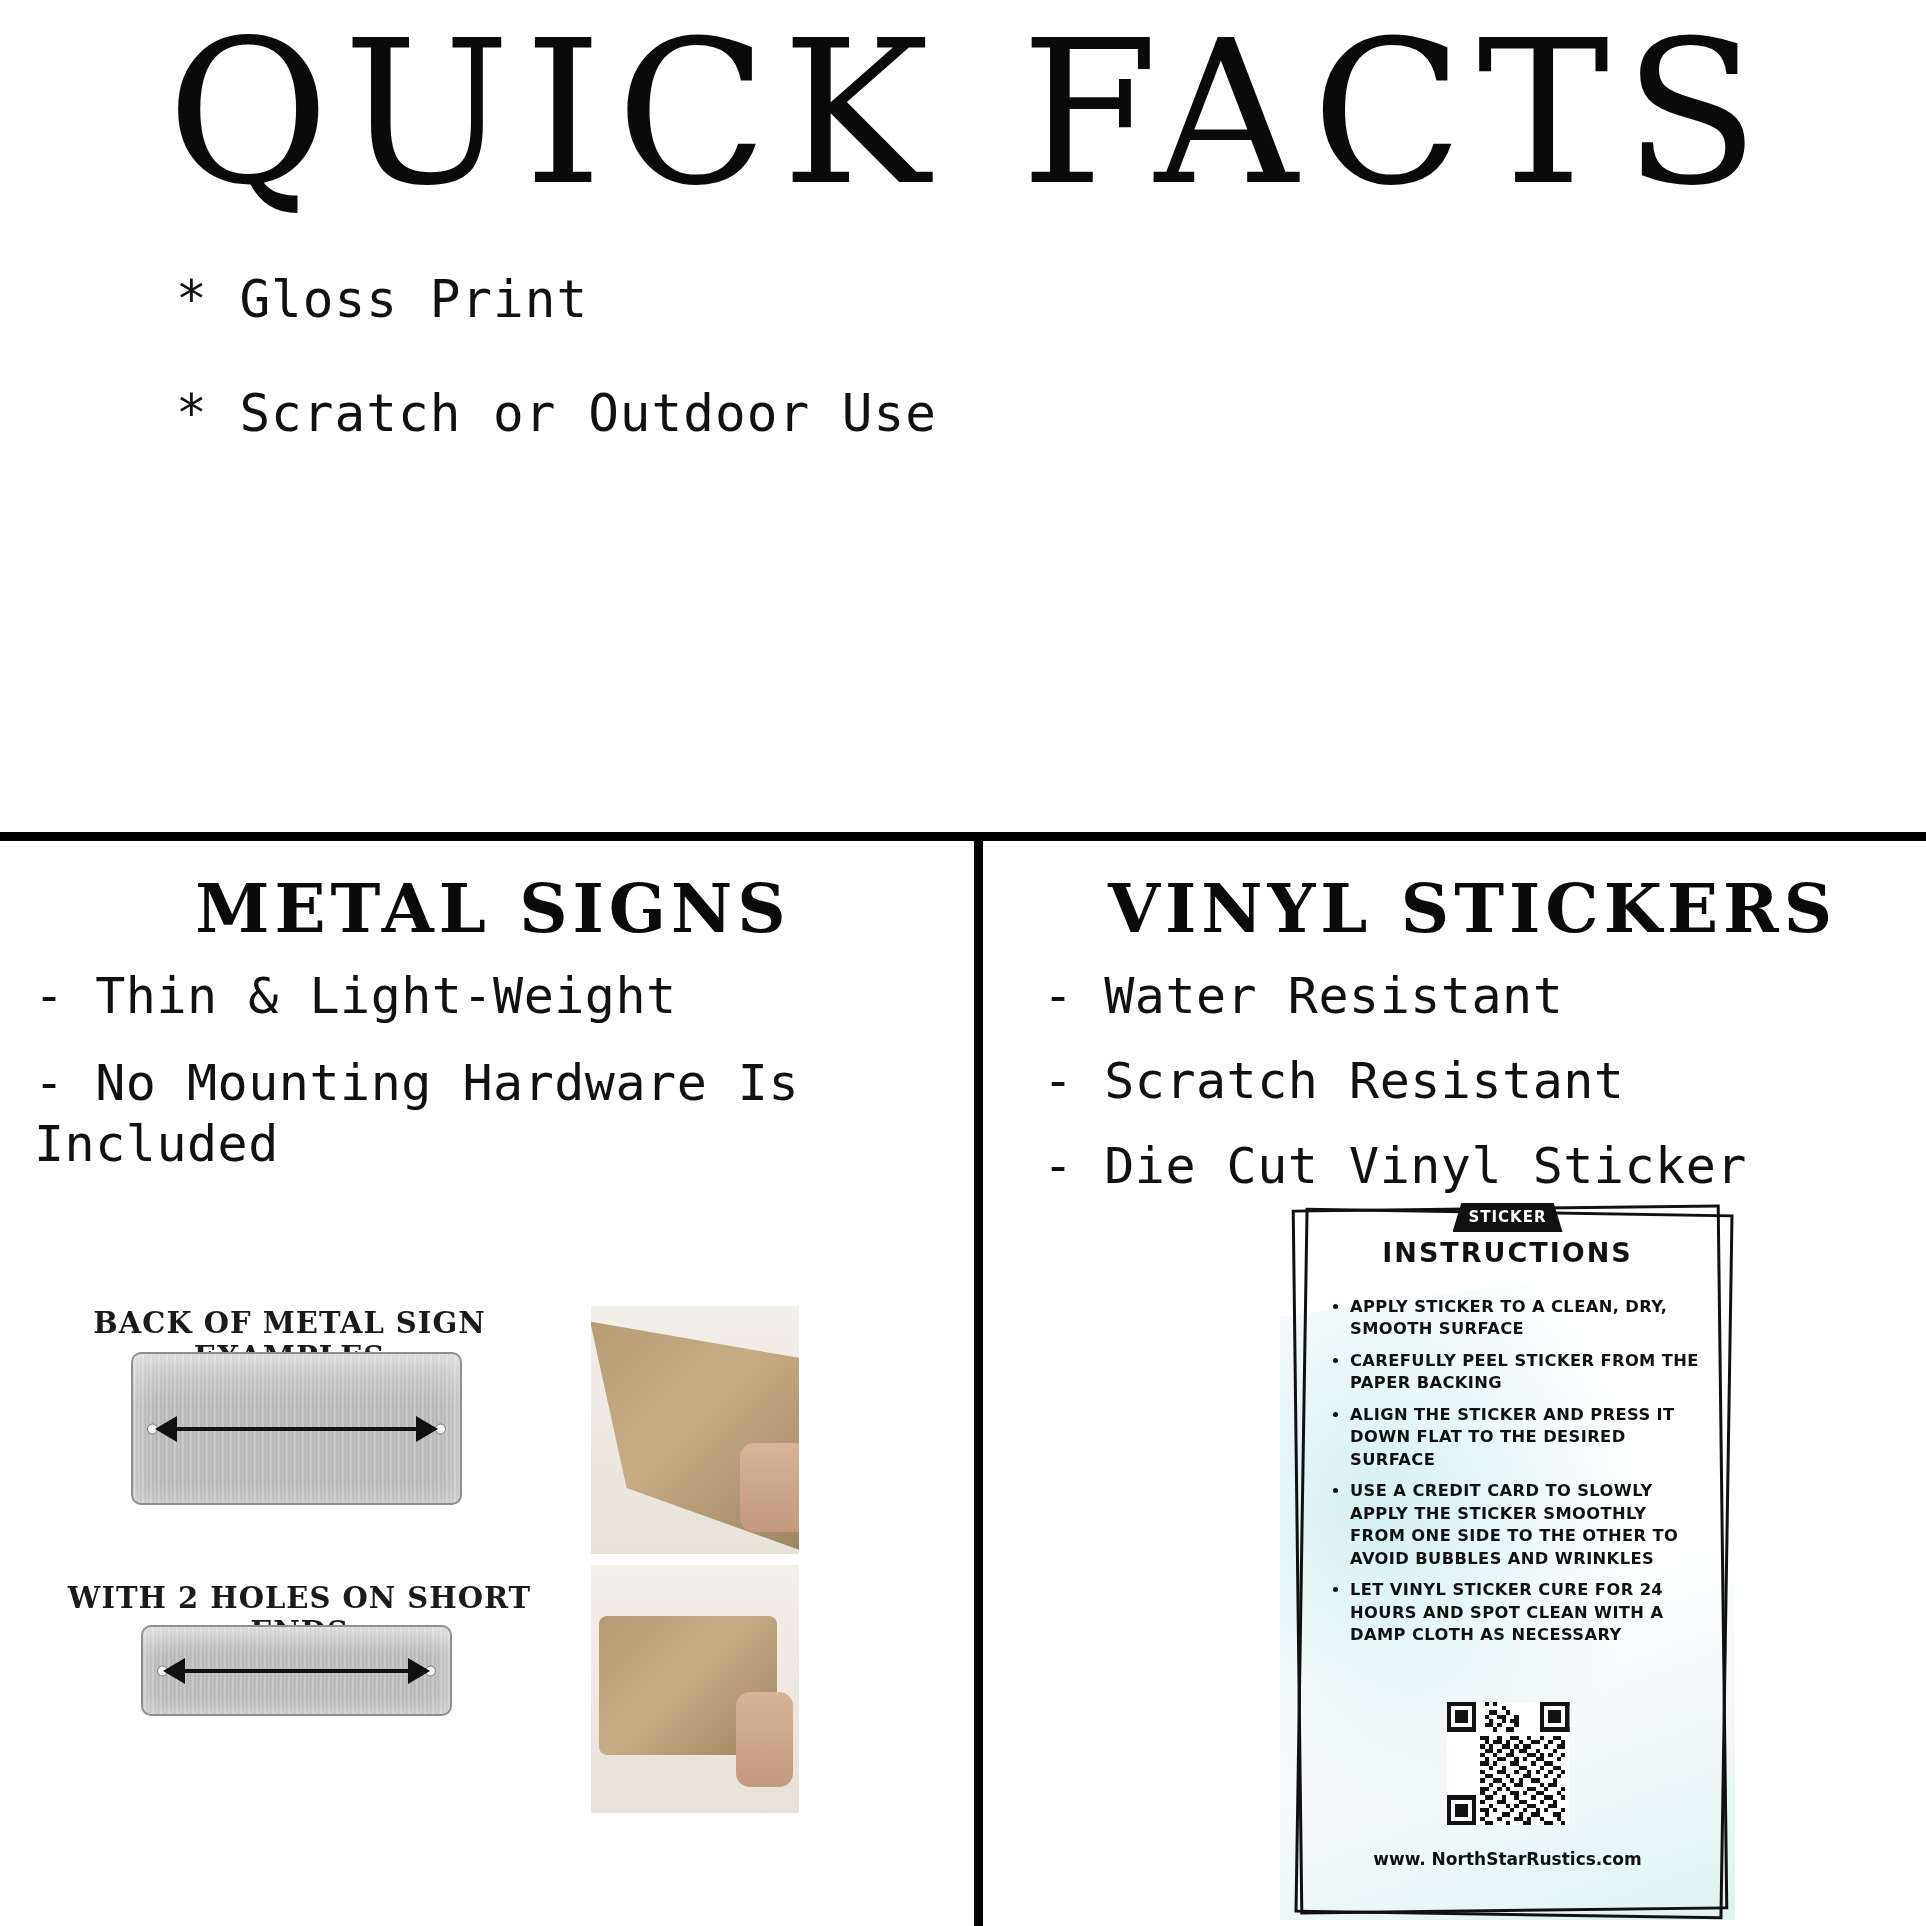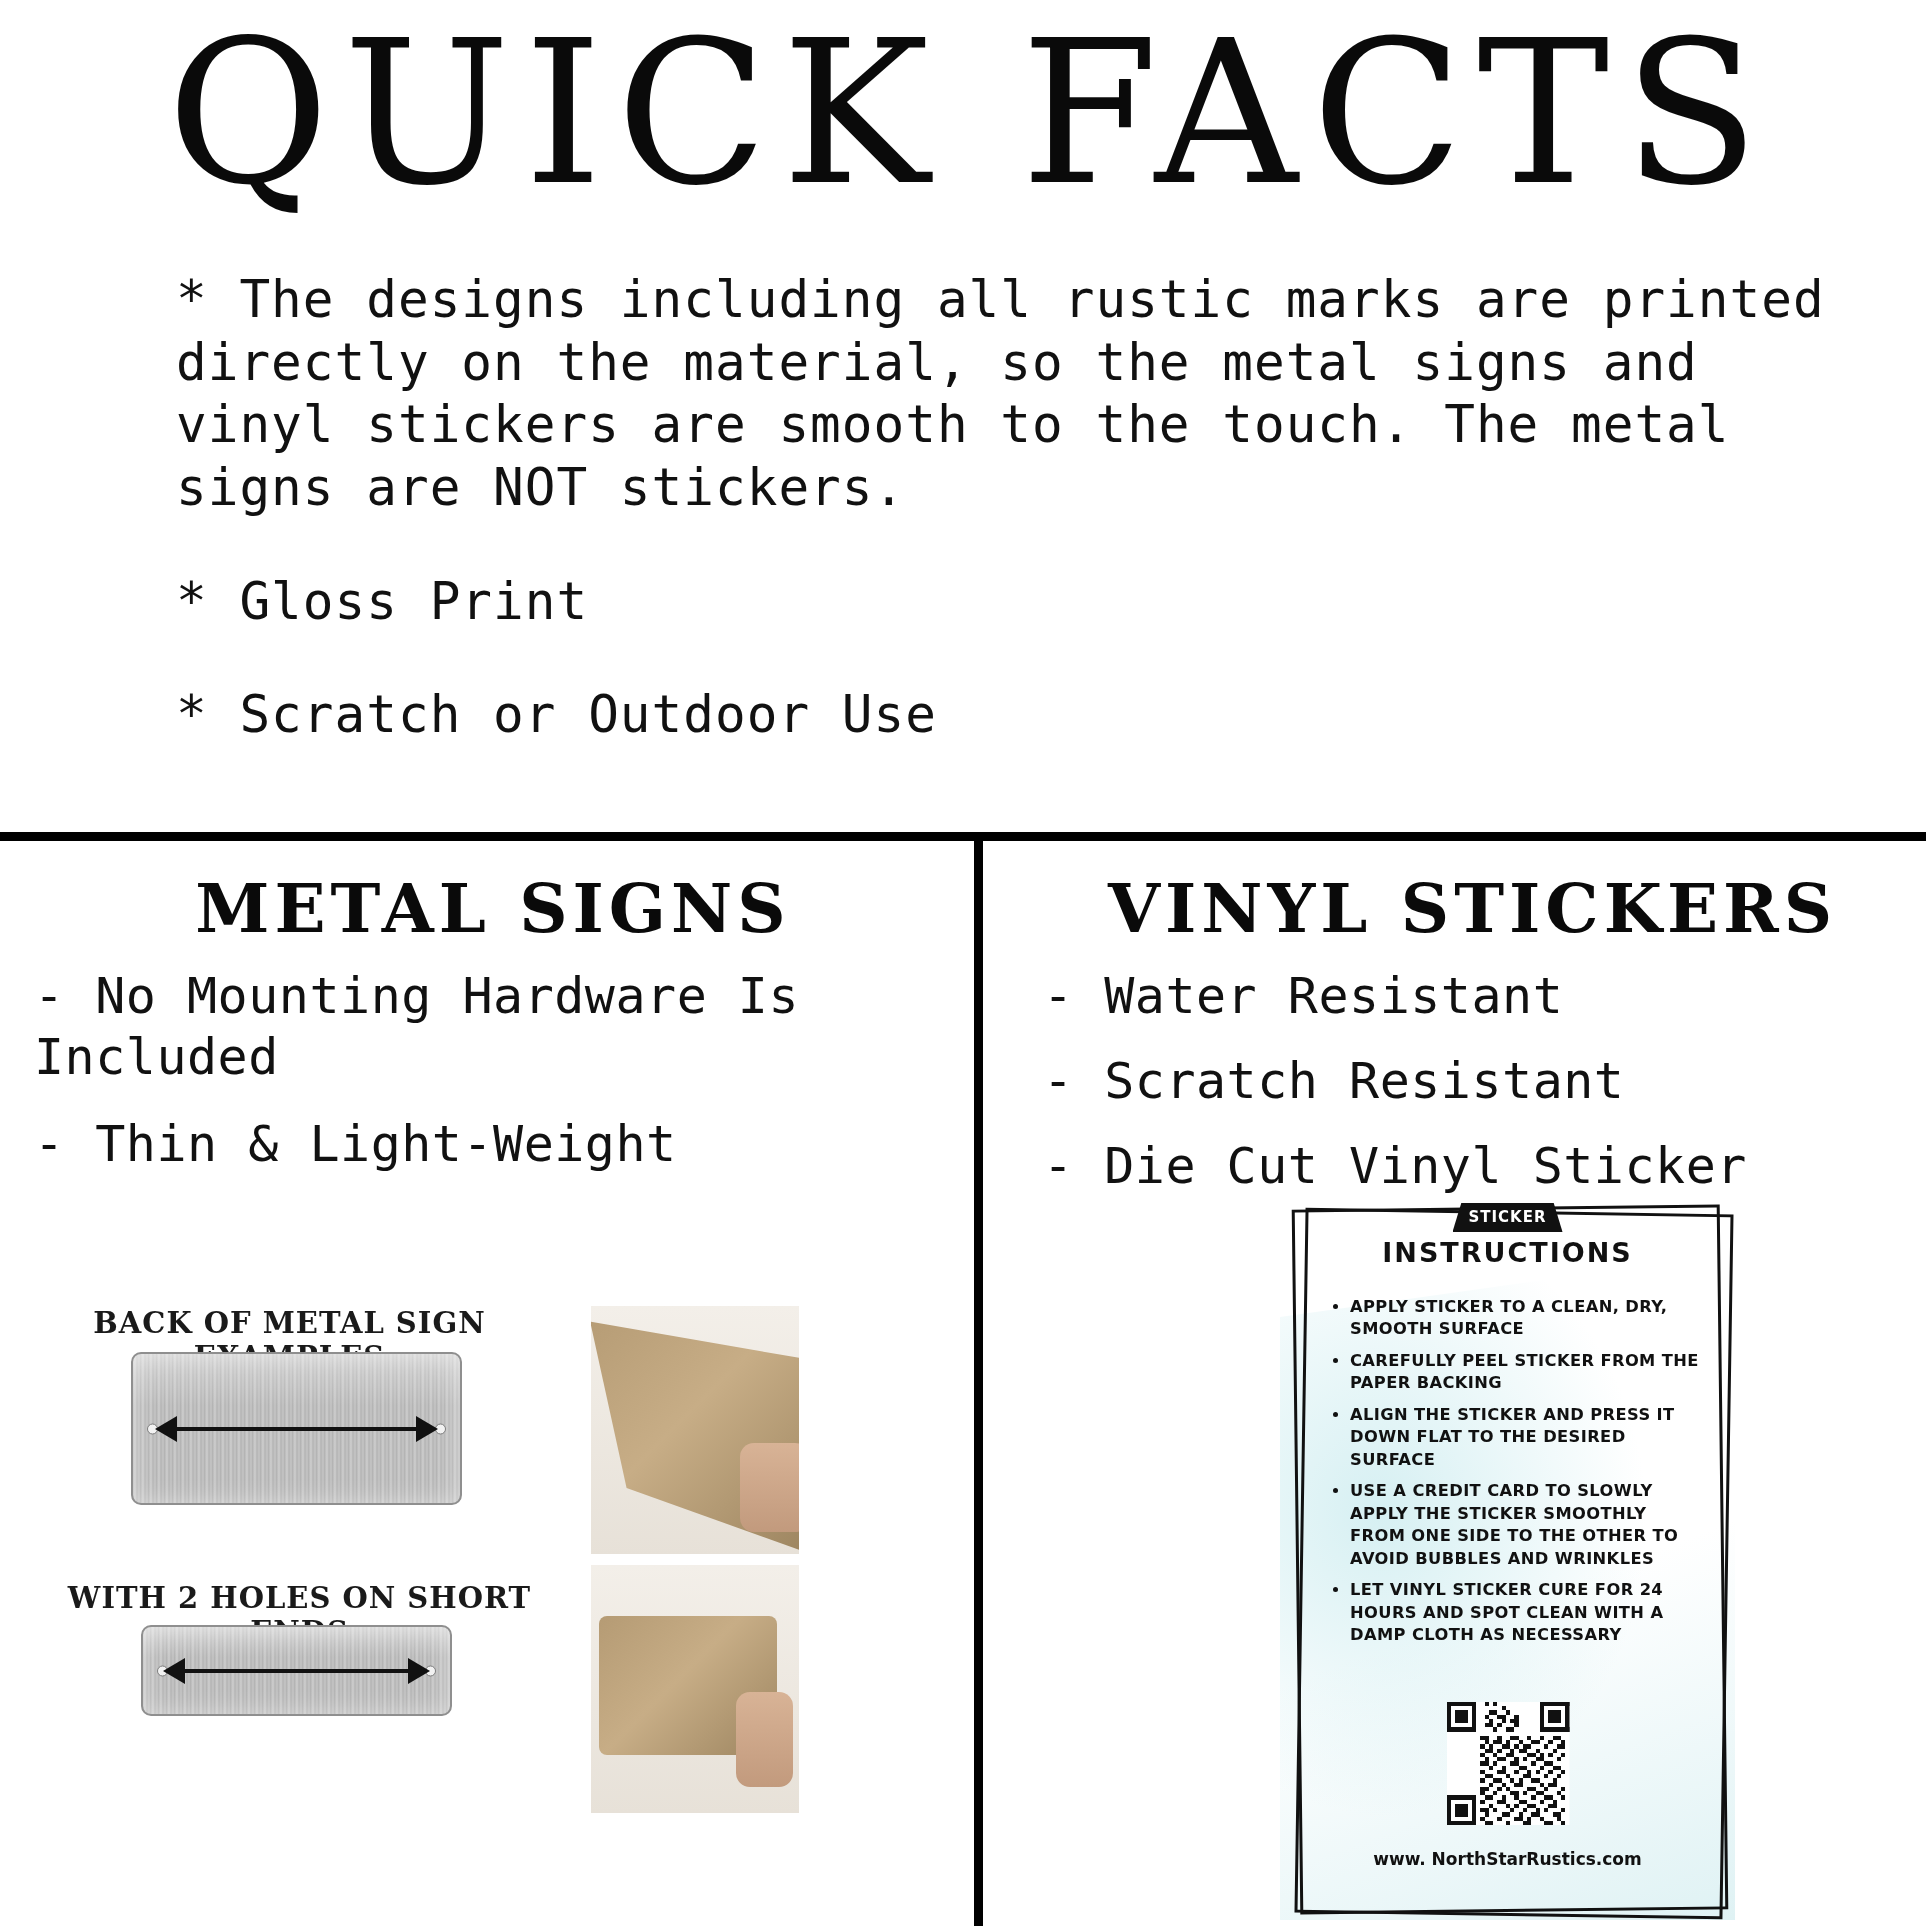--- a/index.html
+++ b/index.html
@@ -249,34 +249,33 @@
     font-size: 17px;
     color: #111;
   }
 </style>
 </head>
 <body>
 
 <div class="top-section">
   <h1 class="title">QUICK FACTS</h1>
   <div class="facts">
-    <p class="fact">* The designs including all rustic marks are printed directly on the material, so the metal signs and vinyl stickers are smooth to the touch. The metal signs are NOT stickers.</p>
     <p class="fact small-gap">* Gloss Print</p>
     <p class="fact small-gap">* Scratch or Outdoor Use</p>
   </div>
 </div>
 
 <div class="hrule"></div>
 
 <div class="bottom">
 
   <div class="col col-left">
     <h2 class="col-title">METAL SIGNS</h2>
+    <p class="bullet">- Thin &amp; Light-Weight</p>
     <p class="bullet">- No Mounting Hardware Is Included</p>
-    <p class="bullet">- Thin &amp; Light-Weight</p>
 
     <div class="metal-media">
 
       <div class="media-caption" style="position:absolute; left:30px; top:0; width:495px;">BACK OF METAL SIGN EXAMPLES</div>
 
       <div class="sign-plate" style="position:absolute; left:119px; top:46px; width:327px; height:149px;">
         <span class="hole" style="left:14px;"></span>
         <span class="hole" style="right:14px;"></span>
         <span class="arrow-line" style="width:259px;"></span>
         <span class="arrow-head left" style="left:22px;"></span>

